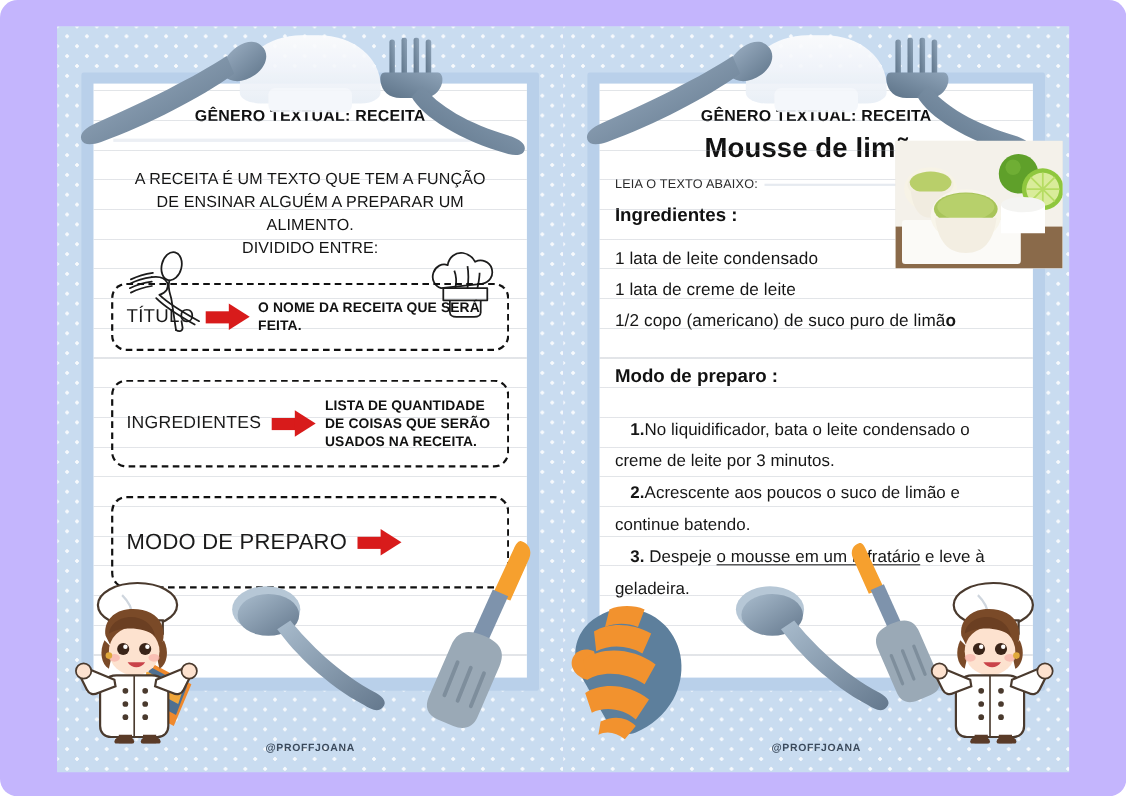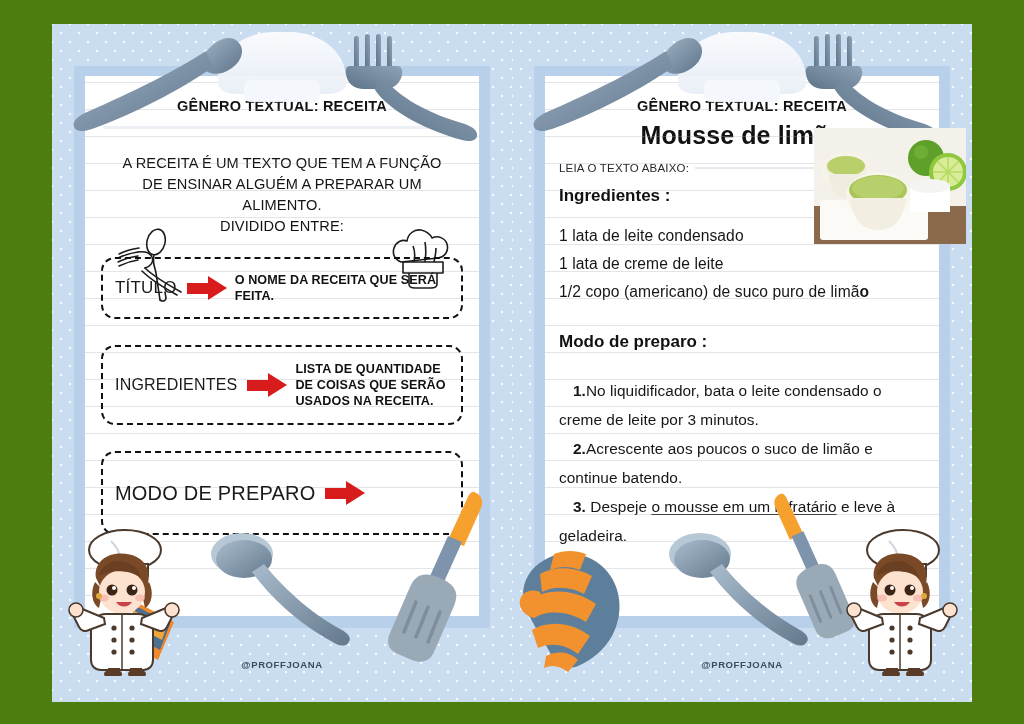--- a/index.html
+++ b/index.html
@@ -9,21 +9,22 @@
     font-family: "Liberation Sans", sans-serif;
     overflow: hidden;
   }
   .workspace {
     position: relative;
     width: 1024px; height: 724px;
     display: flex;
     align-items: flex-start;
     justify-content: center;
     padding-top: 24px;
-    background: #4d7c0f;
+    background: #c4b5fd;
+    border-radius: 16px;
   }
 
   
   .page {
     position: relative;
     width: 460px;
     height: 678px;
     background: #cfe0f2;
     overflow: hidden;
   }
@@ -223,21 +224,21 @@
   }
 
   
   .mitt { position: absolute; z-index: 8; }
   .chef { position: absolute; z-index: 10; width: 118px; height: 150px; }
   .ladle { position: absolute; z-index: 8; }
   .spatula { position: absolute; z-index: 8; }
 
   .watermark {
     position: absolute;
-    bottom: 32px; left: 0; right: 0;
+    bottom: 16px; left: 0; right: 0;
     text-align: center;
     font-size: 9.5px;
     font-weight: bold;
     letter-spacing: .6px;
     color: #3b4a5c;
     z-index: 11;
   }
 </style>
 </head>
 <body>

